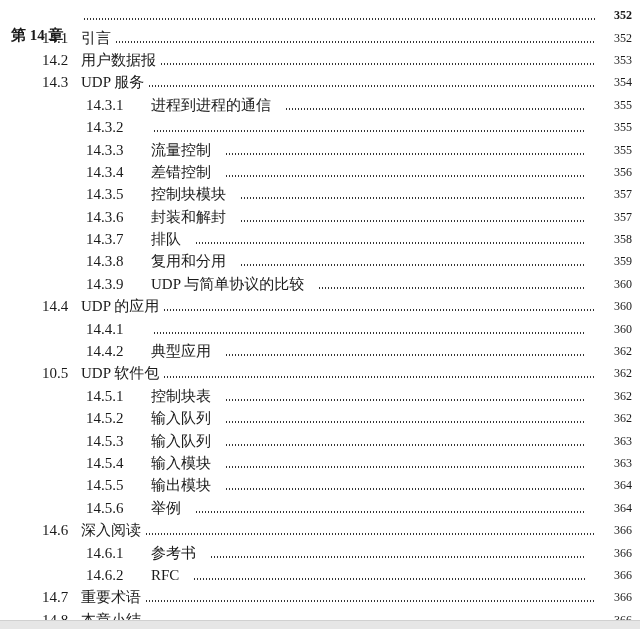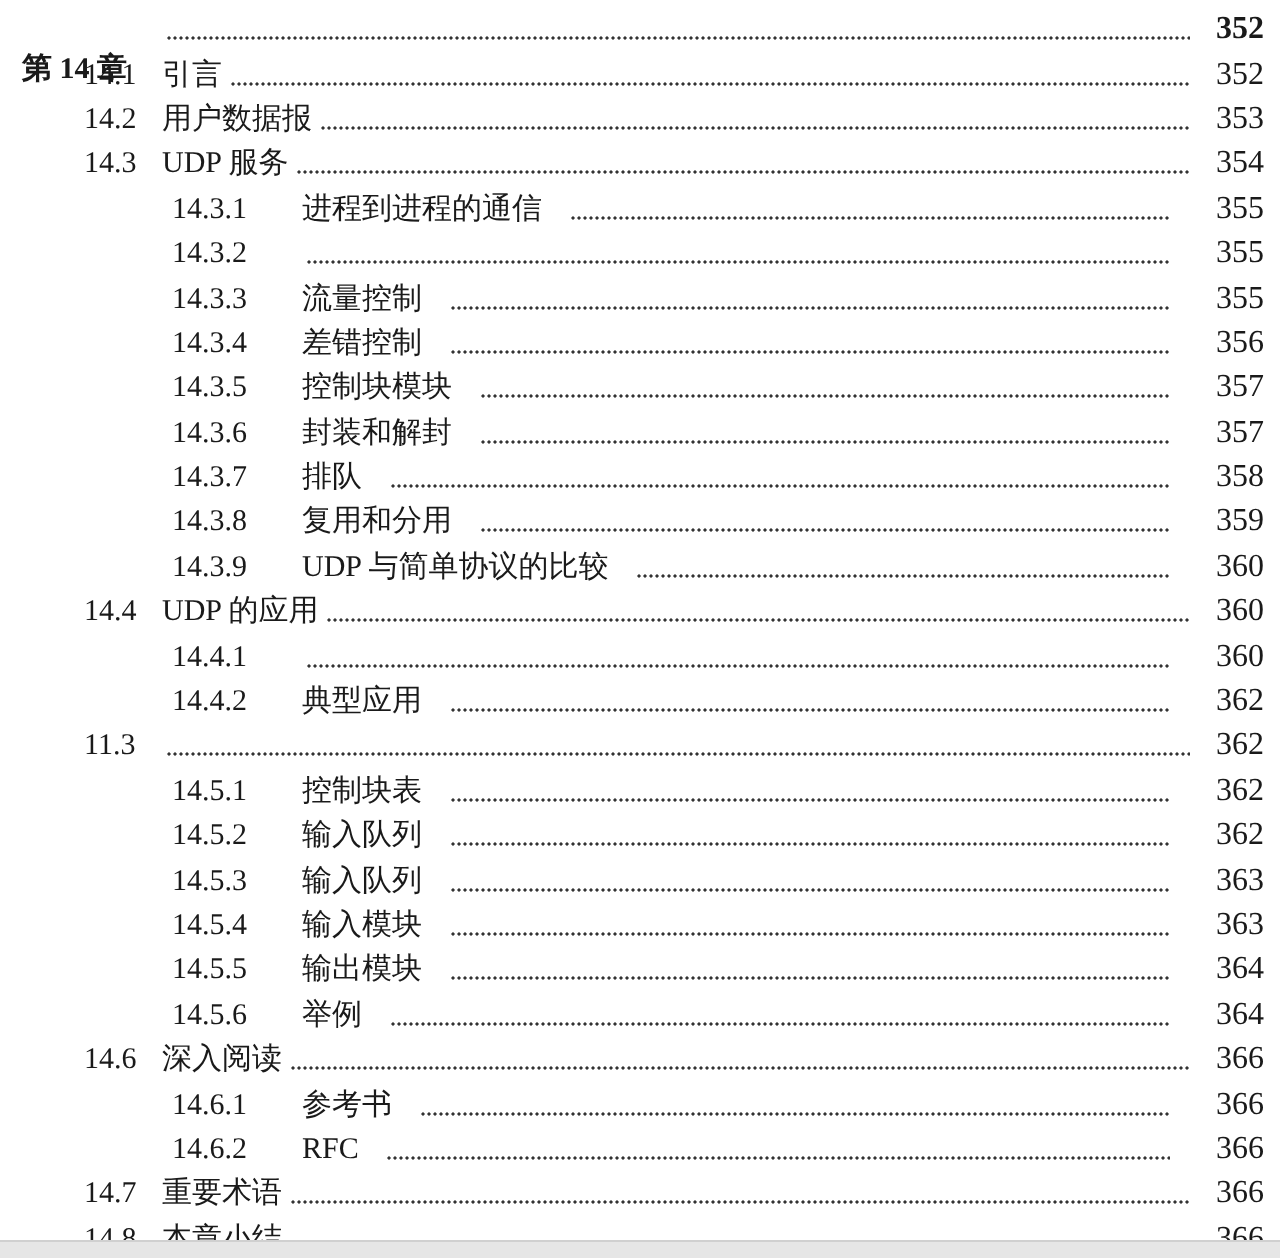--- a/index.html
+++ b/index.html
@@ -27,21 +27,21 @@
       flex: 1 1 auto;
       height: 1px;
       margin: 0 3px 0 2px;
       align-self: center;
       transform: translateY(4px);
       background-image: radial-gradient(circle, #333 0.7px, transparent 0.9px);
       background-size: 3px 2px;
       background-repeat: repeat-x;
       height: 2px;
     }
-    .row .page { flex: none; width: 34px; text-align: right; margin-right: 8px; font-size: 16px; }
+    .row .page { flex: none; width: 34px; text-align: right; margin-right: 8px; font-size: 12px; }
 
     .lvl-chapter { padding-left: 11px; font-weight: bold; }
     .lvl-chapter .num { width: 70px; margin-top: 40px; }
     .lvl-1 { padding-left: 42px; }
     .lvl-1 .num { width: 39px; }
     .lvl-2 { padding-left: 86px; gap: 10px; }
     .lvl-2 .num { width: 55px; }
 
     .bottom-bar {
       position: absolute; left: 0; bottom: 0; width: 640px; height: 8px;
@@ -141,21 +141,22 @@
         <span class="leader"></span>
         <span class="page">360</span>
       </div>
       <div class="row lvl-2">
         <span class="num">14.4.2</span>
         <span class="title">典型应用</span>
         <span class="leader"></span>
         <span class="page">362</span>
       </div>
       <div class="row lvl-1">
-        <span class="num">11.3</span>
+        <span class="num">10.5</span>
+        <span class="title">UDP 软件包</span>
         <span class="leader"></span>
         <span class="page">362</span>
       </div>
       <div class="row lvl-2">
         <span class="num">14.5.1</span>
         <span class="title">控制块表</span>
         <span class="leader"></span>
         <span class="page">362</span>
       </div>
       <div class="row lvl-2">

